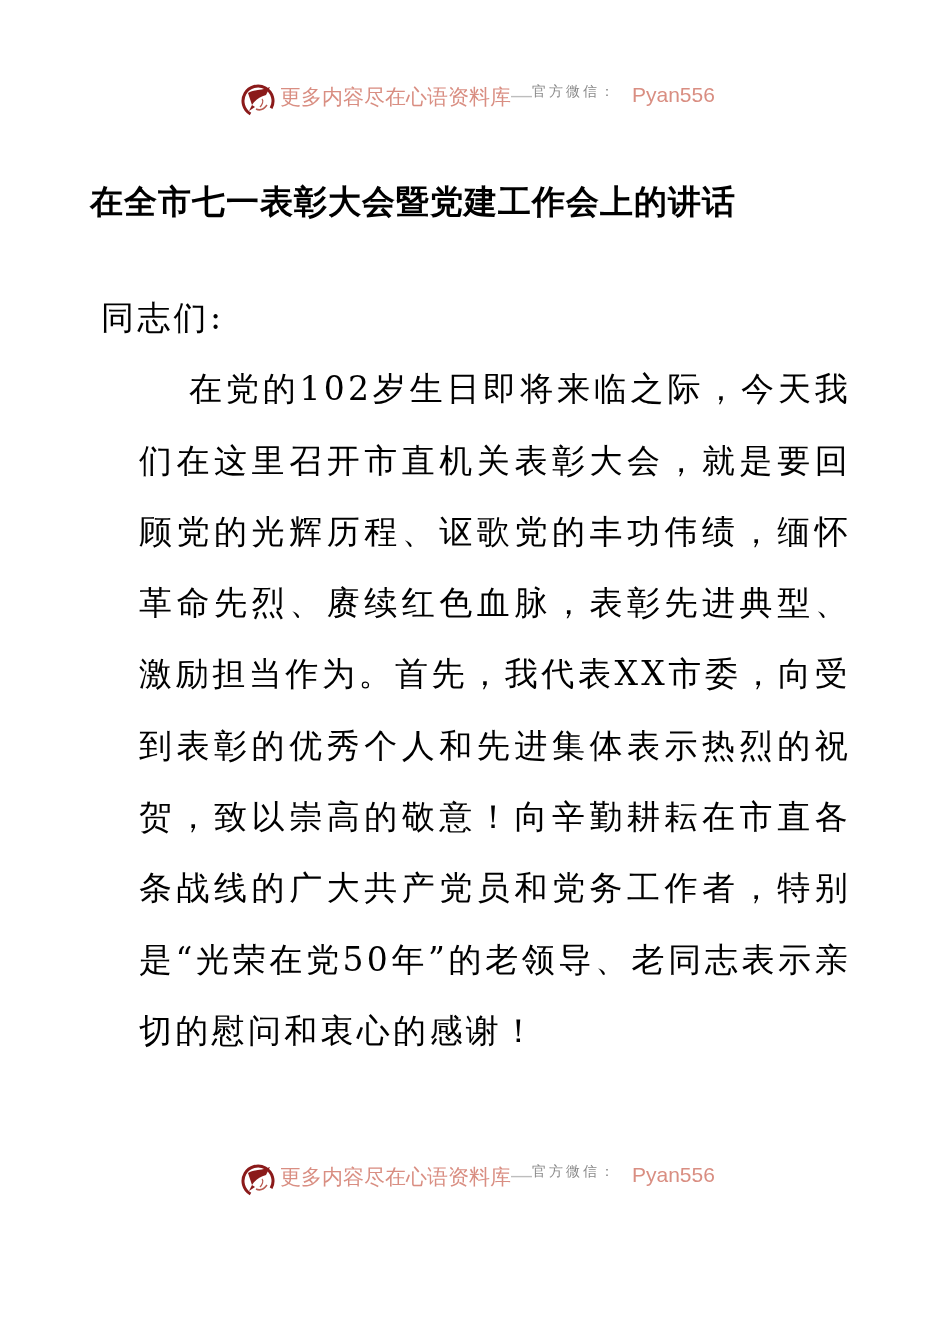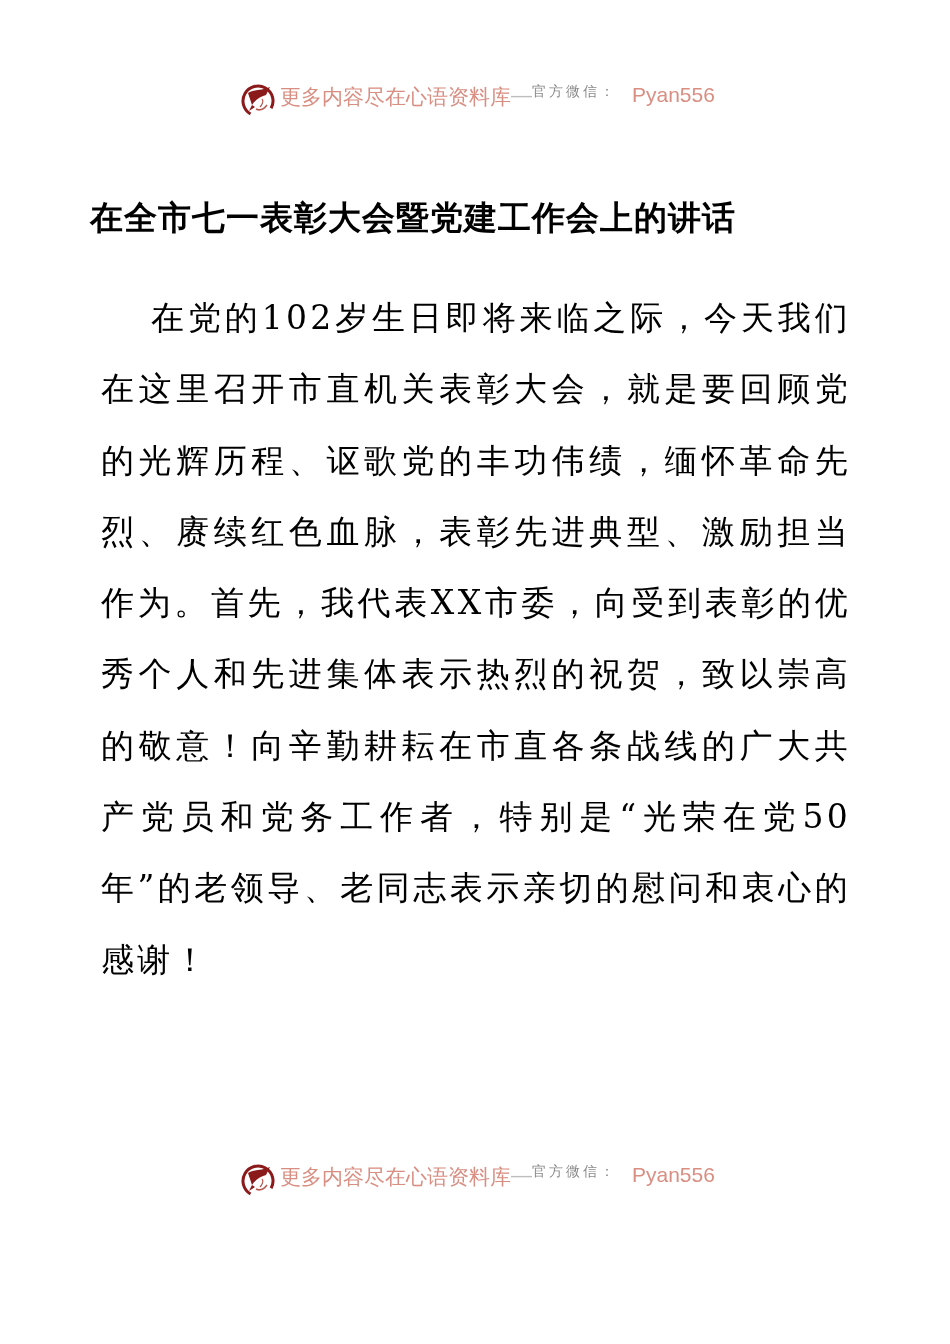--- a/index.html
+++ b/index.html
@@ -48,21 +48,21 @@
       letter-spacing: 3px;
     }
     .banner .wechat-id {
       font-family: "Liberation Sans", sans-serif;
       font-size: 21px;
       color: #d98e82;
       margin-left: 15px;
     }
     .title {
       position: absolute;
-      top: 196px;
+      top: 180px;
       left: 0;
       width: 826px;
       text-align: center;
       font-family: "DejaVu Sans", "Liberation Sans", sans-serif;
       font-weight: bold;
       font-size: 33px;
       letter-spacing: 1px;
     }
     .content {
       position: absolute;
@@ -72,20 +72,21 @@
       font-size: 33px;
       line-height: 71.3px;
       letter-spacing: 3.3px;
       text-align: justify;
     }
     .content p {
       margin: 0;
     }
     .content p.indent {
       text-indent: 50px;
+      margin-left: 38px;
     }
   </style>
 </head>
 <body>
 
 <div class="banner top">
   <span class="logo">
     <svg width="36" height="36" viewBox="0 0 36 36">
       <circle cx="18" cy="18" r="15" fill="none" stroke="#8b1a1a" stroke-width="3" stroke-dasharray="70 30" transform="rotate(120 18 18)"></circle>
       <path d="M8 10 C14 6, 22 8, 30 4 L26 12 C20 14, 16 16, 12 22 Z" fill="#8b1a1a"></path>
@@ -96,20 +97,21 @@
   </span>
   <span class="brand">更多内容尽在心语资料库</span>
   <span class="dash">—</span>
   <span class="wechat-label">官方微信：</span>
   <span class="wechat-id">Pyan556</span>
 </div>
 
 <div class="title">在全市七一表彰大会暨党建工作会上的讲话</div>
 
 <div class="content">
+  <p>同志们:</p>
   <p class="indent">在党的102岁生日即将来临之际，今天我们在这里召开市直机关表彰大会，就是要回顾党的光辉历程、讴歌党的丰功伟绩，缅怀革命先烈、赓续红色血脉，表彰先进典型、激励担当作为。首先，我代表XX市委，向受到表彰的优秀个人和先进集体表示热烈的祝贺，致以崇高的敬意！向辛勤耕耘在市直各条战线的广大共产党员和党务工作者，特别是“光荣在党50年”的老领导、老同志表示亲切的慰问和衷心的感谢！</p>
 </div>
 
 <div class="banner bottom">
   <span class="logo">
     <svg width="36" height="36" viewBox="0 0 36 36">
       <circle cx="18" cy="18" r="15" fill="none" stroke="#8b1a1a" stroke-width="3" stroke-dasharray="70 30" transform="rotate(120 18 18)"></circle>
       <path d="M8 10 C14 6, 22 8, 30 4 L26 12 C20 14, 16 16, 12 22 Z" fill="#8b1a1a"></path>
       <path d="M12 22 L9 28 L15 24 Z" fill="#8b1a1a"></path>
       <path d="M16 26 C20 28, 24 26, 27 22" fill="none" stroke="#b85a50" stroke-width="1.5"></path>

